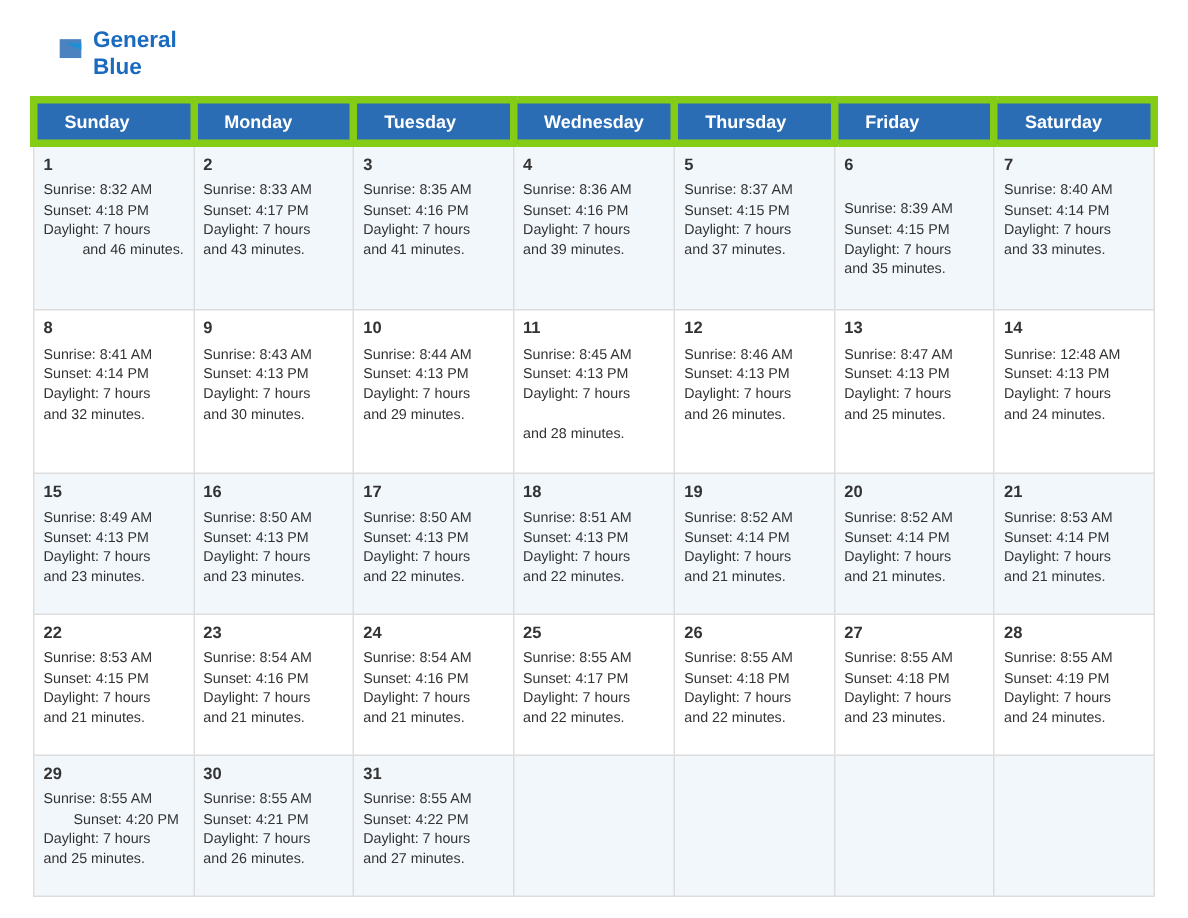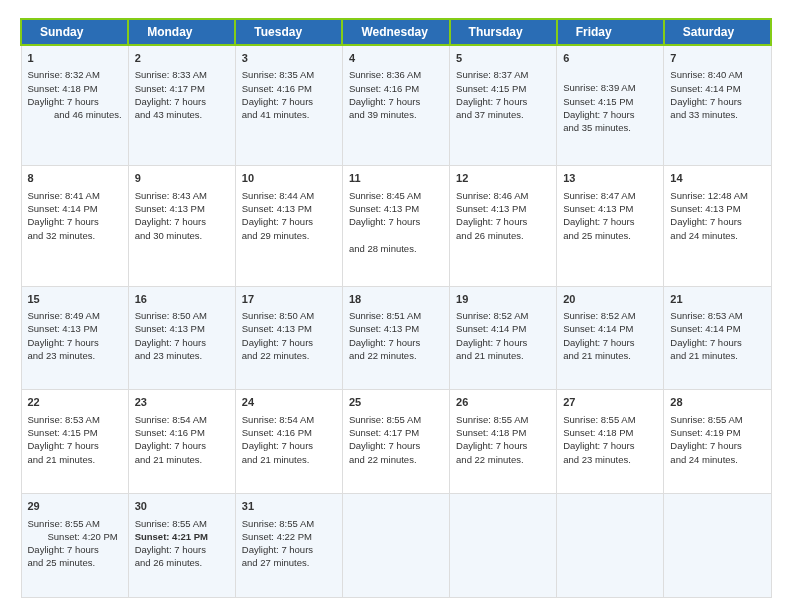--- a/index.html
+++ b/index.html
@@ -61,21 +61,21 @@
       width: 100%;
       font-size: 9.5px;
     }
     .calendar thead th {
       background-color: #2a6db5;
       color: white;
       padding: 5px 18px;
       text-align: left;
       font-size: 12px;
       font-weight: bold;
-      border: 2px solid #84cc16;
+      border: 5px solid #84cc16;
     }
     .calendar tbody td {
       vertical-align: top;
       padding: 5px 6px;
       border: 1px solid #ddd;
       width: calc(100% / 7);
       background: #fff;
       color: #333;
       line-height: 1.4;
     }
@@ -94,20 +94,37 @@
     .empty-cell {
       background: #f0f0f0 !important;
     }
     .row-alt-a td { background: #f2f7fc !important; }
     .row-alt-b td { background: #ffffff !important; }
   </style>
 </head>
 <body>
 
 <div class="page">
+  <div class="header">
+    <div class="logo">
+      <svg class="logo-icon" viewBox="0 0 40 30" xmlns="http://www.w3.org/2000/svg">
+        <rect x="0" y="0" width="40" height="30" fill="white"></rect>
+        <polygon points="22,4 38,4 38,18 22,18" fill="#2a6db5" opacity="0.85"></polygon>
+        <polygon points="26,7 38,7 38,12" fill="#1a90d5" opacity="0.9"></polygon>
+      </svg>
+      <div class="logo-text">
+        <span>General</span><br>
+        <span style="color:#1a6bbf;">Blue</span>
+      </div>
+    </div>
+    <div class="title-block">
+      <div class="main-title"></div>
+      <div class="subtitle"></div>
+    </div>
+  </div>
 
   <table class="calendar" id="cal-table">
     <thead>
       <tr id="col-header-row">
           <th>Sunday</th>
           <th>Monday</th>
           <th>Tuesday</th>
           <th>Wednesday</th>
           <th>Thursday</th>
           <th>Friday</th>
@@ -323,21 +340,21 @@
           <td>
             <span class="day-num">29</span>
             <span style="display: block;">Sunrise: 8:55 AM</span>
             <span style="display: block; margin-left: 20px;">Sunset: 4:20 PM</span>
             <span style="display: block;">Daylight: 7 hours</span>
             <span style="display: block;">and 25 minutes.</span>
           </td>
           <td>
             <span class="day-num">30</span>
             <span style="display: block;">Sunrise: 8:55 AM</span>
-            <span style="display: block; font-weight: bold;">Sunset: 4:21 PM</span>
+            <span style="display: block;">Sunset: 4:21 PM</span>
             <span style="display: block;">Daylight: 7 hours</span>
             <span style="display: block;">and 26 minutes.</span>
           </td>
           <td>
             <span class="day-num">31</span>
             <span style="display: block;">Sunrise: 8:55 AM</span>
             <span style="display: block;">Sunset: 4:22 PM</span>
             <span style="display: block;">Daylight: 7 hours</span>
             <span style="display: block;">and 27 minutes.</span>
           </td>

